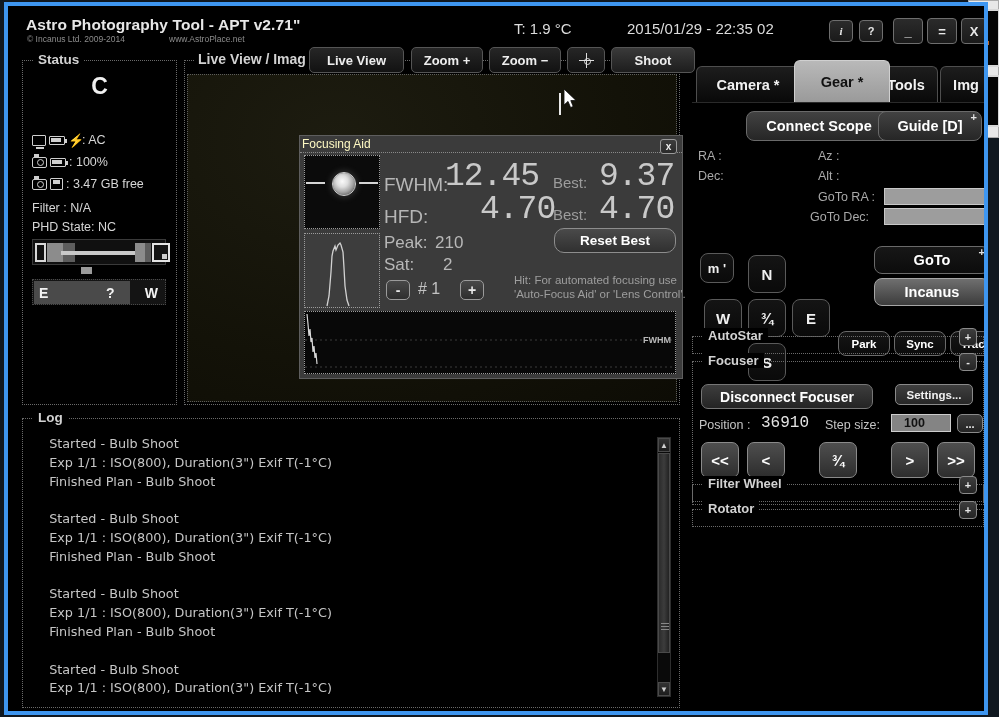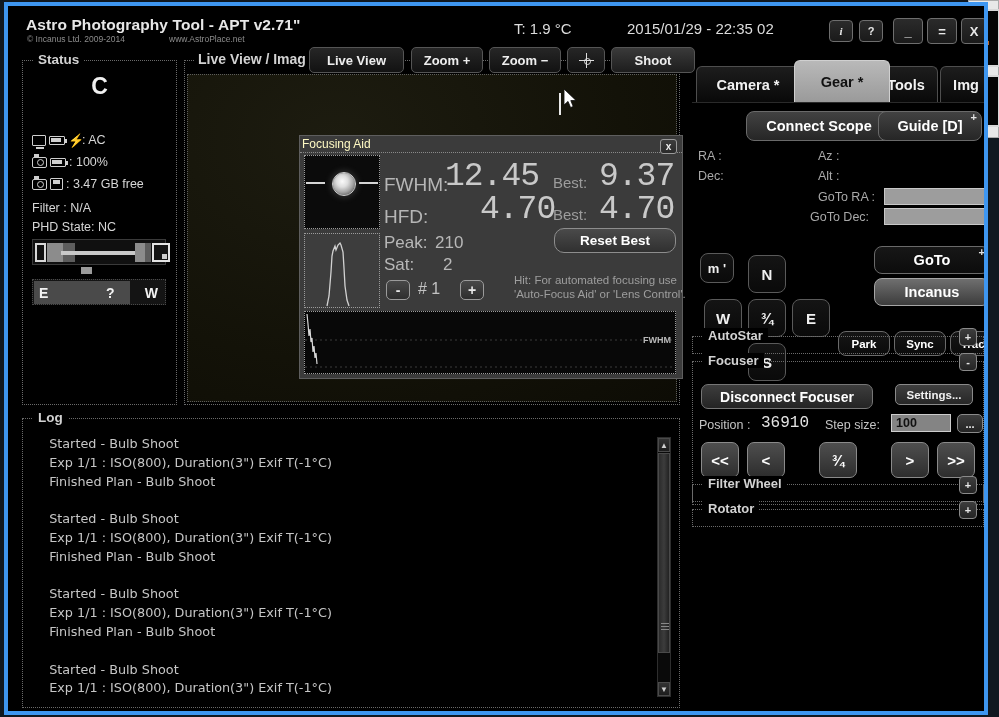--- a/index.html
+++ b/index.html
@@ -409,21 +409,21 @@
     color:#f0f0f0; font-size:11.5px; font-weight:bold;
     display:flex; align-items:center; justify-content:center;
   }
   #lbl-position  { position:absolute; left:6px; top:56px; color:#c4c4c4; font-size:12.5px; }
   #val-position  { position:absolute; left:68px; top:52px; color:#e4e4e4; font-size:16px; font-family:"Liberation Mono",monospace; }
   #lbl-stepsize  { position:absolute; left:132px; top:56px; color:#c4c4c4; font-size:12.5px; }
   #fld-stepsize  {
     position:absolute; left:198px; top:52px; width:60px; height:18px;
     background:#848484; border:1px solid #cdcdcd;
     color:#111; font-size:12.5px; font-weight:bold;
-    display:flex; align-items:center; padding-left:4px;
+    display:flex; align-items:center; padding-left:12px;
   }
   #btn-stepsize-more {
     position:absolute; left:264px; top:52px; width:26px; height:19px;
     border:1px solid #8a8a8a; border-radius:5px;
     background: linear-gradient(#3d3d3d,#242424);
     color:#eee; font-size:11px; font-weight:bold;
     display:flex; align-items:center; justify-content:center;
   }
   .foc-btn {
     position:absolute; top:80px; width:38px; height:36px;

